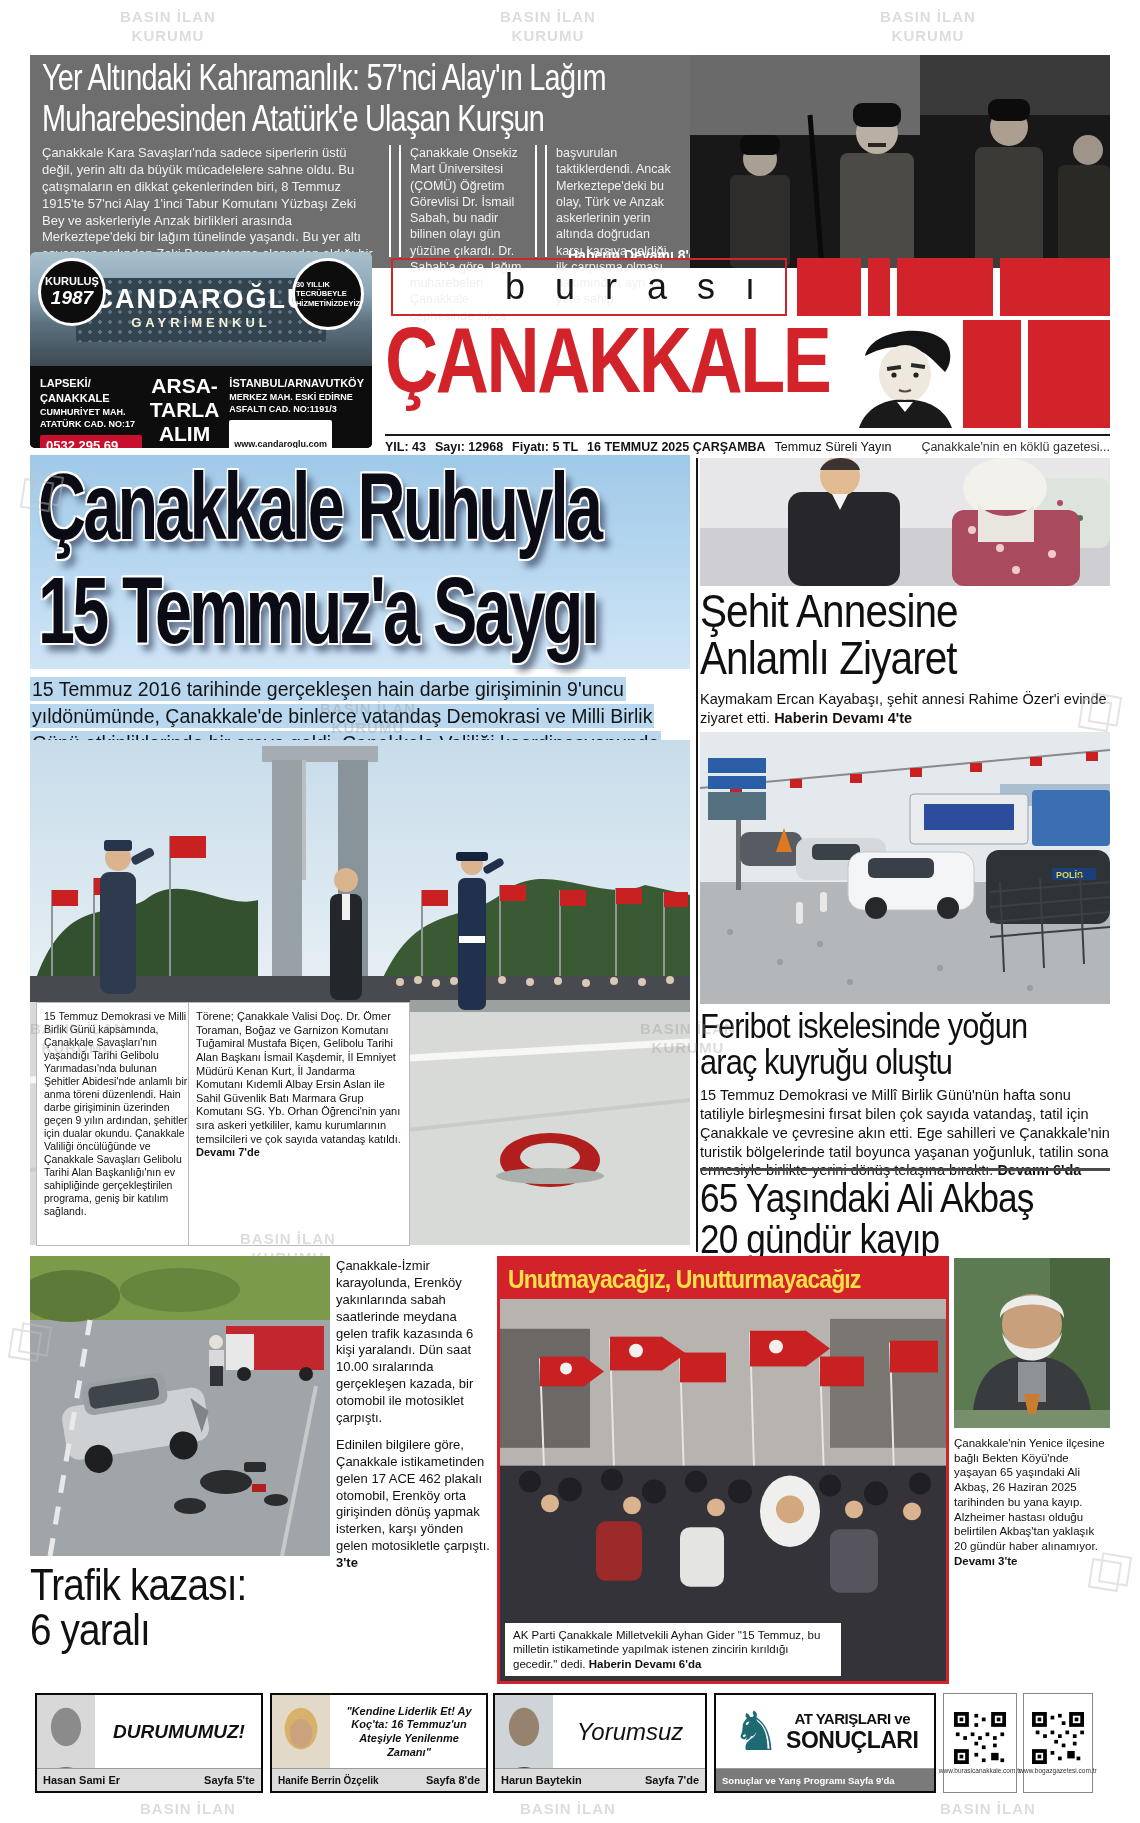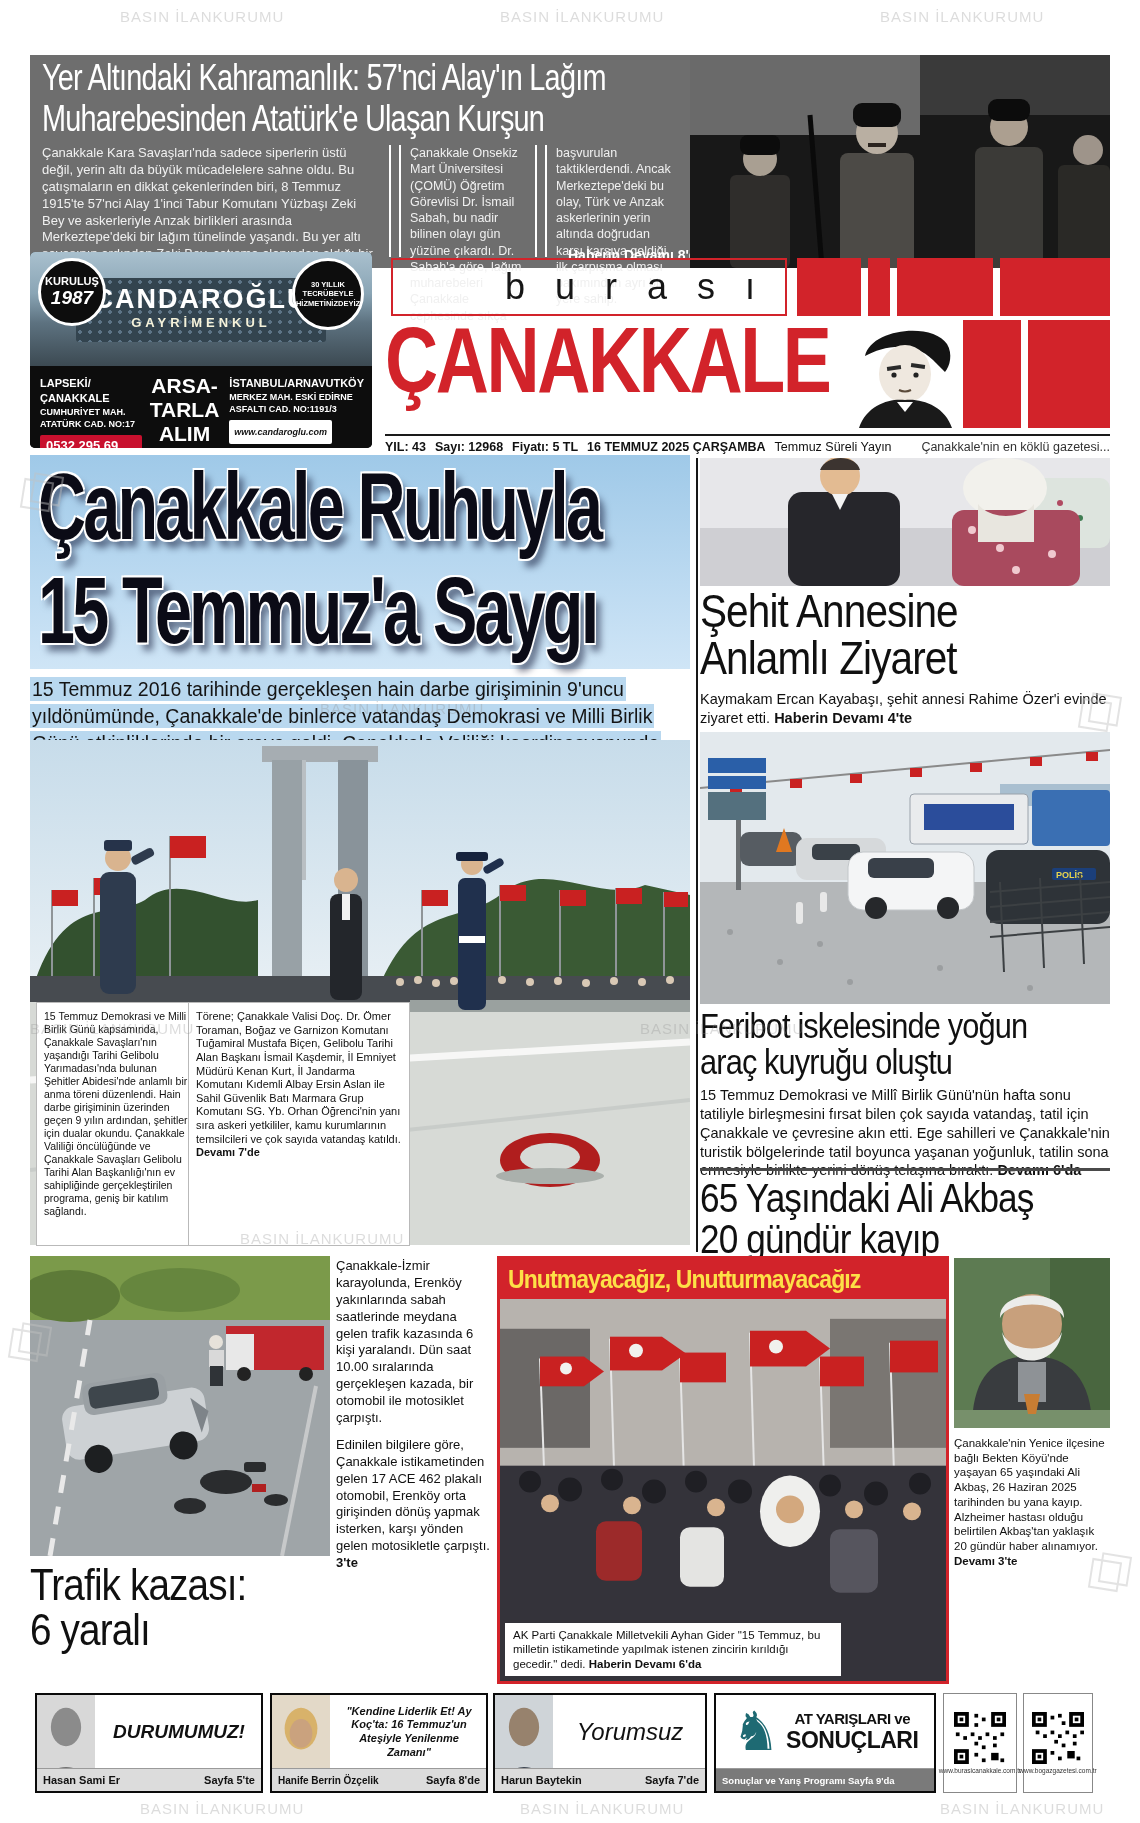--- a/index.html
+++ b/index.html
@@ -1,22 +1,22 @@
 <!DOCTYPE html>
 <html><head>
 <meta charset="utf-8">
 <style>
   html,body{margin:0;padding:0;background:#e8e8e8;}
   .page{position:relative;width:1140px;height:1823px;background:#ffffff;margin:0 auto;
         font-family:"Liberation Sans", sans-serif;overflow:hidden;color:#111;}
   .abs{position:absolute;}
   .cx{transform-origin:0 0;white-space:nowrap;}
   
-  .wm{position:absolute;color:#8f8f8f;opacity:.30;font-weight:normal;font-size:15px;
-      text-align:center;display:flex;flex-direction:row;line-height:1.25;letter-spacing:1px;pointer-events:none;z-index:30;}
+  .wm{position:absolute;color:#8f8f8f;opacity:.30;font-weight:bold;font-size:15px;
+      text-align:center;display:flex;flex-direction:column;line-height:1.25;letter-spacing:1px;pointer-events:none;z-index:30;}
   .cube{position:absolute;width:26px;height:26px;border:2px solid #c2c2c2;opacity:.45;
         transform:rotate(9deg);z-index:30;pointer-events:none;}
   .cube:after{content:"";position:absolute;left:7px;top:-9px;width:26px;height:26px;border:2px solid #c2c2c2;}
 
   
   .top-story{left:30px;top:55px;width:1080px;height:213px;background:#6e6e6e;z-index:1;}
   .ts-head{position:absolute;left:12px;top:2px;color:#fff;font-size:37px;line-height:1.12;font-weight:400;letter-spacing:-1px;}
   .ts-head .cx{transform:scaleX(.78);}
   .ts-cols{position:absolute;left:12px;top:90px;display:flex;color:#f0f0f0;}
   .ts-c1{width:338px;font-size:13px;line-height:1.3;}
@@ -28,32 +28,32 @@
 
   
   .ad{left:30px;top:252px;width:342px;height:196px;background:#101010;border-radius:5px;overflow:hidden;z-index:2;}
   .ad-photo{position:absolute;inset:0 0 78px 0;background:linear-gradient(180deg,#a9c0ce 0%,#8aa5b5 35%,#5d7280 60%,#39464e 100%);}
   .ad-panel{position:absolute;left:46px;top:26px;width:250px;height:64px;background:
     radial-gradient(circle at 4px 4px,#5d7486 1.6px,transparent 2px) 0 0/10px 10px, #33444f;
     border-radius:3px;text-align:center;color:#fff;}
   .ad-brand{font-size:27px;font-weight:bold;letter-spacing:2px;margin-top:6px;}
   .ad-brandsub{font-size:13px;font-weight:bold;letter-spacing:4px;color:#f5f2da;}
   .badge{position:absolute;border-radius:50%;background:#0d0d0d;border:3px solid #fff;color:#fff;
-         display:flex;flex-direction:column;align-items:center;justify-content:center;text-align:center;font-weight:bold;}
+         display:flex;flex-direction:column;align-items:center;justify-content:center;font-weight:bold;}
   .badge-l{left:8px;top:6px;width:62px;height:62px;font-size:11px;}
   .badge-l .b2{font-size:19px;font-style:italic;}
   .badge-r{right:8px;top:6px;width:58px;height:58px;font-size:7.5px;line-height:1.25;padding:4px;}
   .ad-bottom{position:absolute;left:0;right:0;bottom:0;height:82px;background:#0d0d0d;color:#fff;display:flex;align-items:flex-start;}
   .ad-col{padding:10px 8px 0 10px;font-size:9px;font-weight:bold;line-height:1.35;}
   .ad-loc{font-size:11px;}
   .ad-phone{margin-top:5px;background:#c8102e;color:#fff;font-size:13px;font-weight:bold;padding:2px 6px;border-radius:2px;display:inline-block;}
   .ad-center{flex:1;text-align:center;padding-top:8px;}
   .ad-center .l1{font-size:21px;font-weight:bold;letter-spacing:0;}
   .ad-center .l2{font-size:21px;font-weight:bold;}
-  .ad-web{margin-top:5px;background:#fff;color:#111;font-size:9px;font-weight:bold;padding:6px 5px;border-radius:2px;display:inline-block;font-style:italic;}
+  .ad-web{margin-top:5px;background:#fff;color:#111;font-size:9px;font-weight:bold;padding:18px 5px;border-radius:2px;display:inline-block;}
 
   
   .mast{left:385px;top:252px;width:725px;height:180px;z-index:2;}
   .burasi-box{position:absolute;left:6px;top:6px;width:392px;height:54px;border:2px solid #d2232a;
               display:flex;align-items:center;justify-content:flex-end;}
   .burasi{font-size:36px;color:#161616;letter-spacing:30px;padding-left:26px;font-weight:500;}
   .blocks{position:absolute;display:flex;gap:7px;}
   .blocks-top{left:412px;top:6px;width:313px;height:58px;}
   .blk{background:#d2232a;height:100%;}
   .cankkale{position:absolute;left:0;top:62px;color:#d2232a;font-weight:bold;font-size:92px;letter-spacing:-3px;line-height:1;}

